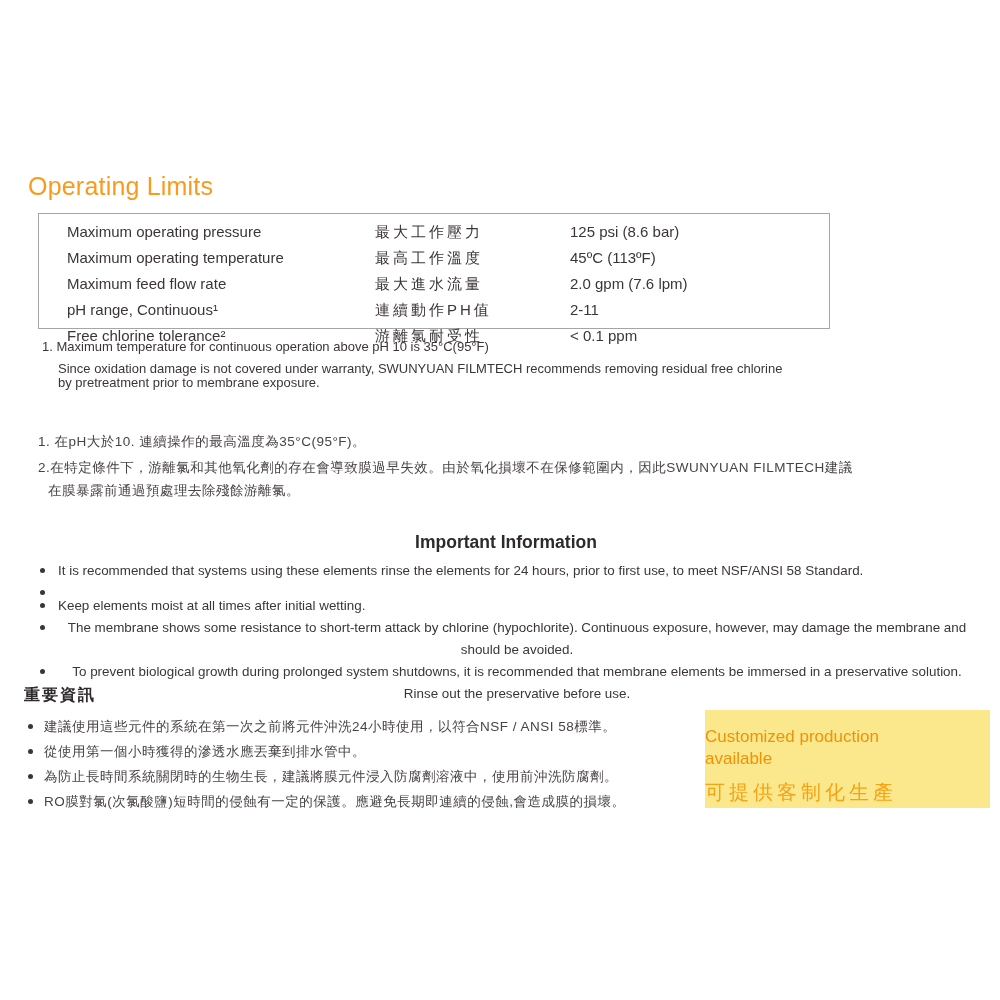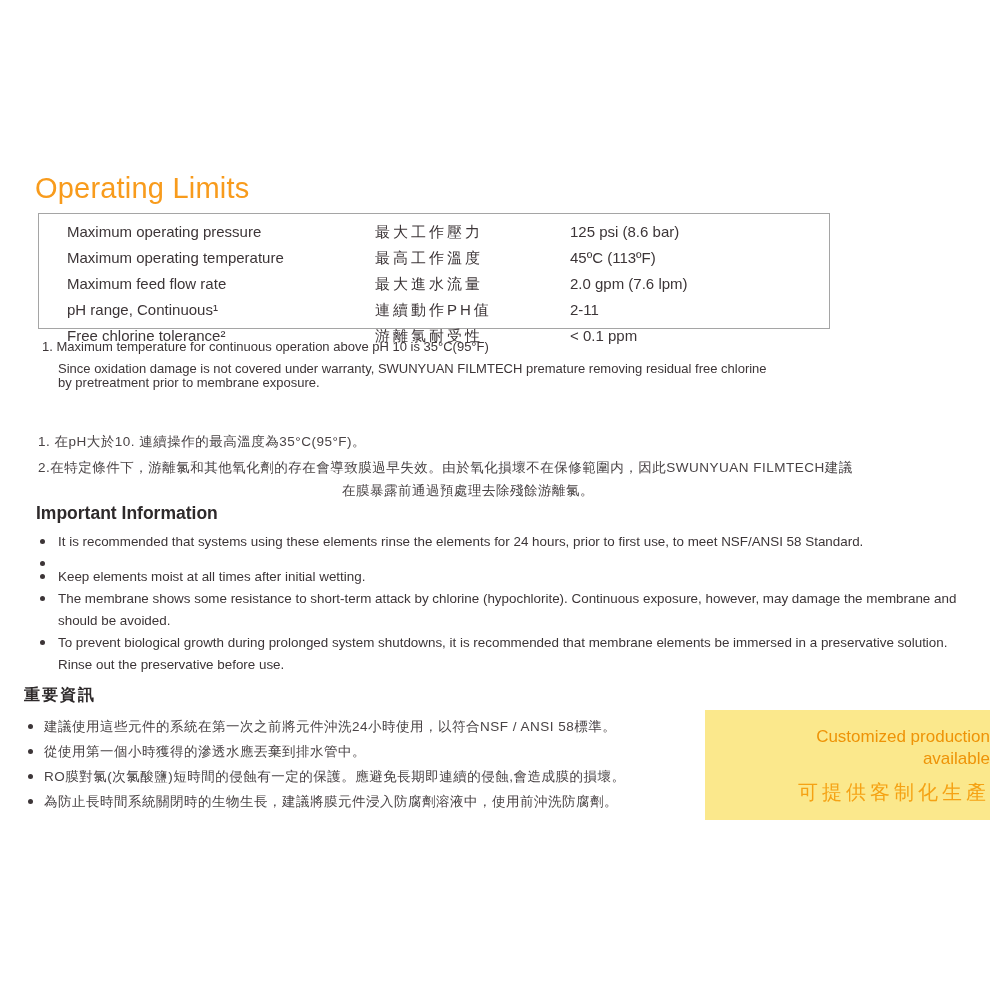--- a/index.html
+++ b/index.html
@@ -2,54 +2,54 @@
 <html><head>
 <meta charset="utf-8">
 <style>
   * { margin:0; padding:0; box-sizing:border-box; }
   html,body { background:#ffffff; }
   .page {
     position:relative; width:1000px; height:1000px; background:#ffffff;
     font-family:"Liberation Sans", sans-serif; color:#3c3537; overflow:hidden;
   }
   .heading-orange {
-    position:absolute; left:35px; top:172px;
-    font-size:29px; font-weight:400; color:#f89b1c; letter-spacing:0.2px;
+    position:absolute; left:28px; top:172px;
+    font-size:25px; font-weight:400; color:#f89b1c; letter-spacing:0.2px;
   }
   .limits-table {
     position:absolute; left:38px; top:213px; width:792px; height:116px;
     border:1px solid #a5a5a5; padding:5px 0 0 28px;
   }
   .lt-row { display:grid; grid-template-columns:308px 195px auto; line-height:26px; font-size:15px; }
   .lt-en { color:#3c3537; }
   .lt-zh { color:#3c3537; letter-spacing:3px; font-size:15px; }
   .lt-val { color:#3c3537; }
   .fn-en {
     position:absolute; left:42px; top:340px; width:800px;
     font-size:13px; line-height:14.7px; color:#3c3537;
   }
   .fn-item { margin-bottom:7px; }
   .fn-cont { padding-left:16px; }
   .fn-zh {
     position:absolute; left:38px; top:430px; width:850px;
     font-size:13.5px; line-height:23px; color:#494345; letter-spacing:0.5px;
   }
   .fn-zh .fn-item { margin-bottom:3px; }
-  .fn-zh .fn-cont { padding-left:10px;text-align:center; }
-  .imp-en { position:absolute; left:36px; top:503px; width:940px; }
+  .fn-zh .fn-cont { padding-left:10px; }
+  .imp-en { position:absolute; left:36px; top:532px; width:940px;text-align:center; }
   .imp-en h2 { font-size:17.5px; font-weight:700; color:#2e2a2b; margin-bottom:7px; }
   .imp-en .bullet { display:flex; font-size:13.4px; line-height:22px; }
   .imp-en .dot { flex:none; width:5px; height:5px; border-radius:50%; background:#3c3537; margin:8px 13px 0 4px; }
   .imp-zh { position:absolute; left:24px; top:685px; width:680px; }
   .imp-zh h2 { font-size:16px; font-weight:700; color:#2e2a2b; letter-spacing:2px; margin-bottom:8px; }
   .imp-zh .bullet { display:flex; font-size:13.5px; line-height:25px; letter-spacing:0.5px; color:#494345; }
   .imp-zh .dot { flex:none; width:5px; height:5px; border-radius:50%; background:#3c3537; margin:10px 11px 0 4px; }
   .promo {
-    position:absolute; left:705px; top:710px; width:285px; height:110px;
-    background:#fbe88c; text-align:right; padding-top:16px;
+    position:absolute; left:705px; top:710px; width:285px; height:98px;
+    background:#fbe88c; text-align:left; padding-top:16px;
   }
   .promo .p-en { font-size:17px; line-height:22px; color:#ee9307; }
   .promo .p-zh { font-size:20px; color:#f5a214; letter-spacing:4px; margin-top:9px; }
 </style>
 </head>
 <body>
 
 <div class="page">
 
   <h1 class="heading-orange">Operating Limits</h1>
@@ -80,21 +80,21 @@
       <span class="lt-zh">游離氯耐受性</span>
       <span class="lt-val">&lt; 0.1 ppm</span>
     </div>
   </div>
 
   <div class="fn-en">
     <div class="fn-item">
       <div>1. Maximum temperature for continuous operation above pH 10 is 35°C(95°F)</div>
     </div>
     <div class="fn-item">
-      <div class="fn-cont">Since oxidation damage is not covered under warranty, SWUNYUAN FILMTECH premature removing residual free chlorine</div>
+      <div class="fn-cont">Since oxidation damage is not covered under warranty, SWUNYUAN FILMTECH recommends removing residual free chlorine</div>
       <div class="fn-cont">by pretreatment prior to membrane exposure.</div>
     </div>
   </div>
 
   <div class="fn-zh">
     <div class="fn-item">
       <div>1. 在pH大於10. 連續操作的最高溫度為35°C(95°F)。</div>
     </div>
     <div class="fn-item">
       <div>2.在特定條件下，游離氯和其他氧化劑的存在會導致膜過早失效。由於氧化損壞不在保修範圍内，因此SWUNYUAN FILMTECH建議</div>
@@ -130,25 +130,25 @@
     <div class="bullet">
       <span class="dot"></span>
       <span>建議使用這些元件的系統在第一次之前將元件沖洗24小時使用，以符合NSF / ANSI 58標準。</span>
     </div>
     <div class="bullet">
       <span class="dot"></span>
       <span>從使用第一個小時獲得的滲透水應丟棄到排水管中。</span>
     </div>
     <div class="bullet">
       <span class="dot"></span>
-      <span>RO膜對氯(次氯酸鹽)短時間的侵蝕有一定的保護。應避免長期即連續的侵蝕,會造成膜的損壞。</span>
+      <span>為防止長時間系統關閉時的生物生長，建議將膜元件浸入防腐劑溶液中，使用前沖洗防腐劑。</span>
     </div>
     <div class="bullet">
       <span class="dot"></span>
-      <span>為防止長時間系統關閉時的生物生長，建議將膜元件浸入防腐劑溶液中，使用前沖洗防腐劑。</span>
+      <span>RO膜對氯(次氯酸鹽)短時間的侵蝕有一定的保護。應避免長期即連續的侵蝕,會造成膜的損壞。</span>
     </div>
   </div>
 
   <div class="promo">
     <div class="p-en">Customized production</div>
     <div class="p-en">available</div>
     <div class="p-zh">可提供客制化生產</div>
   </div>
 
 </div>

